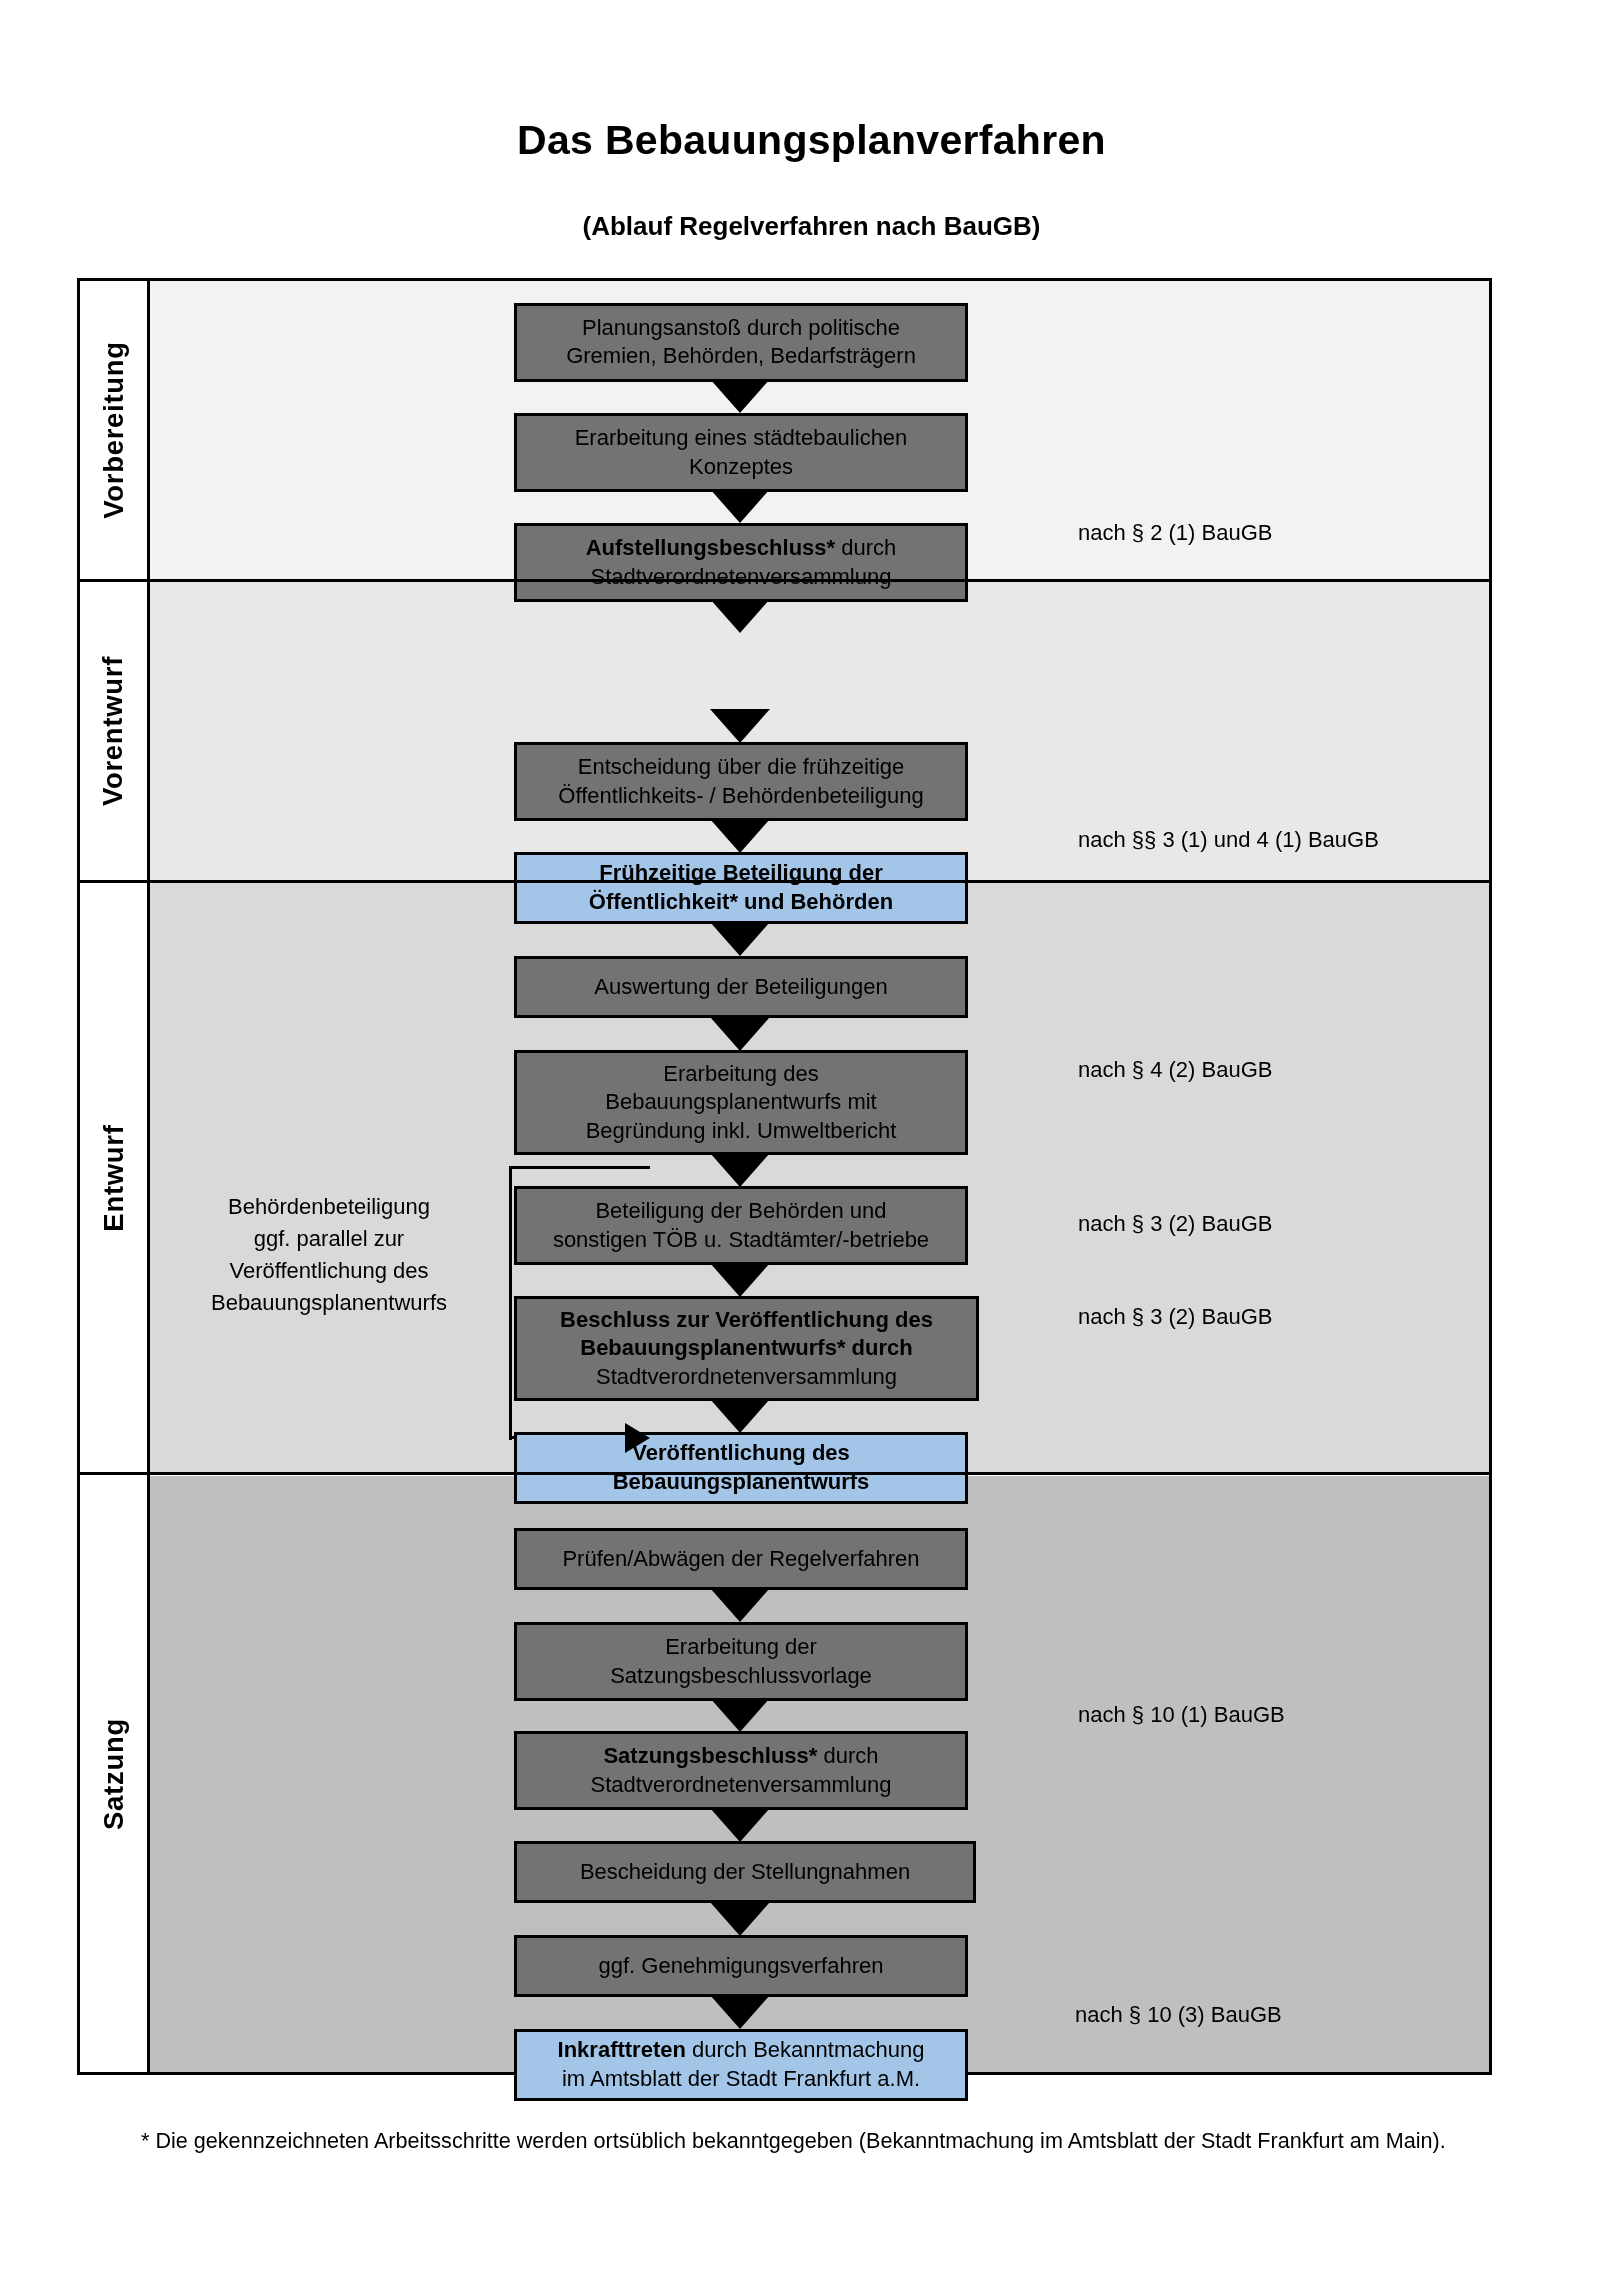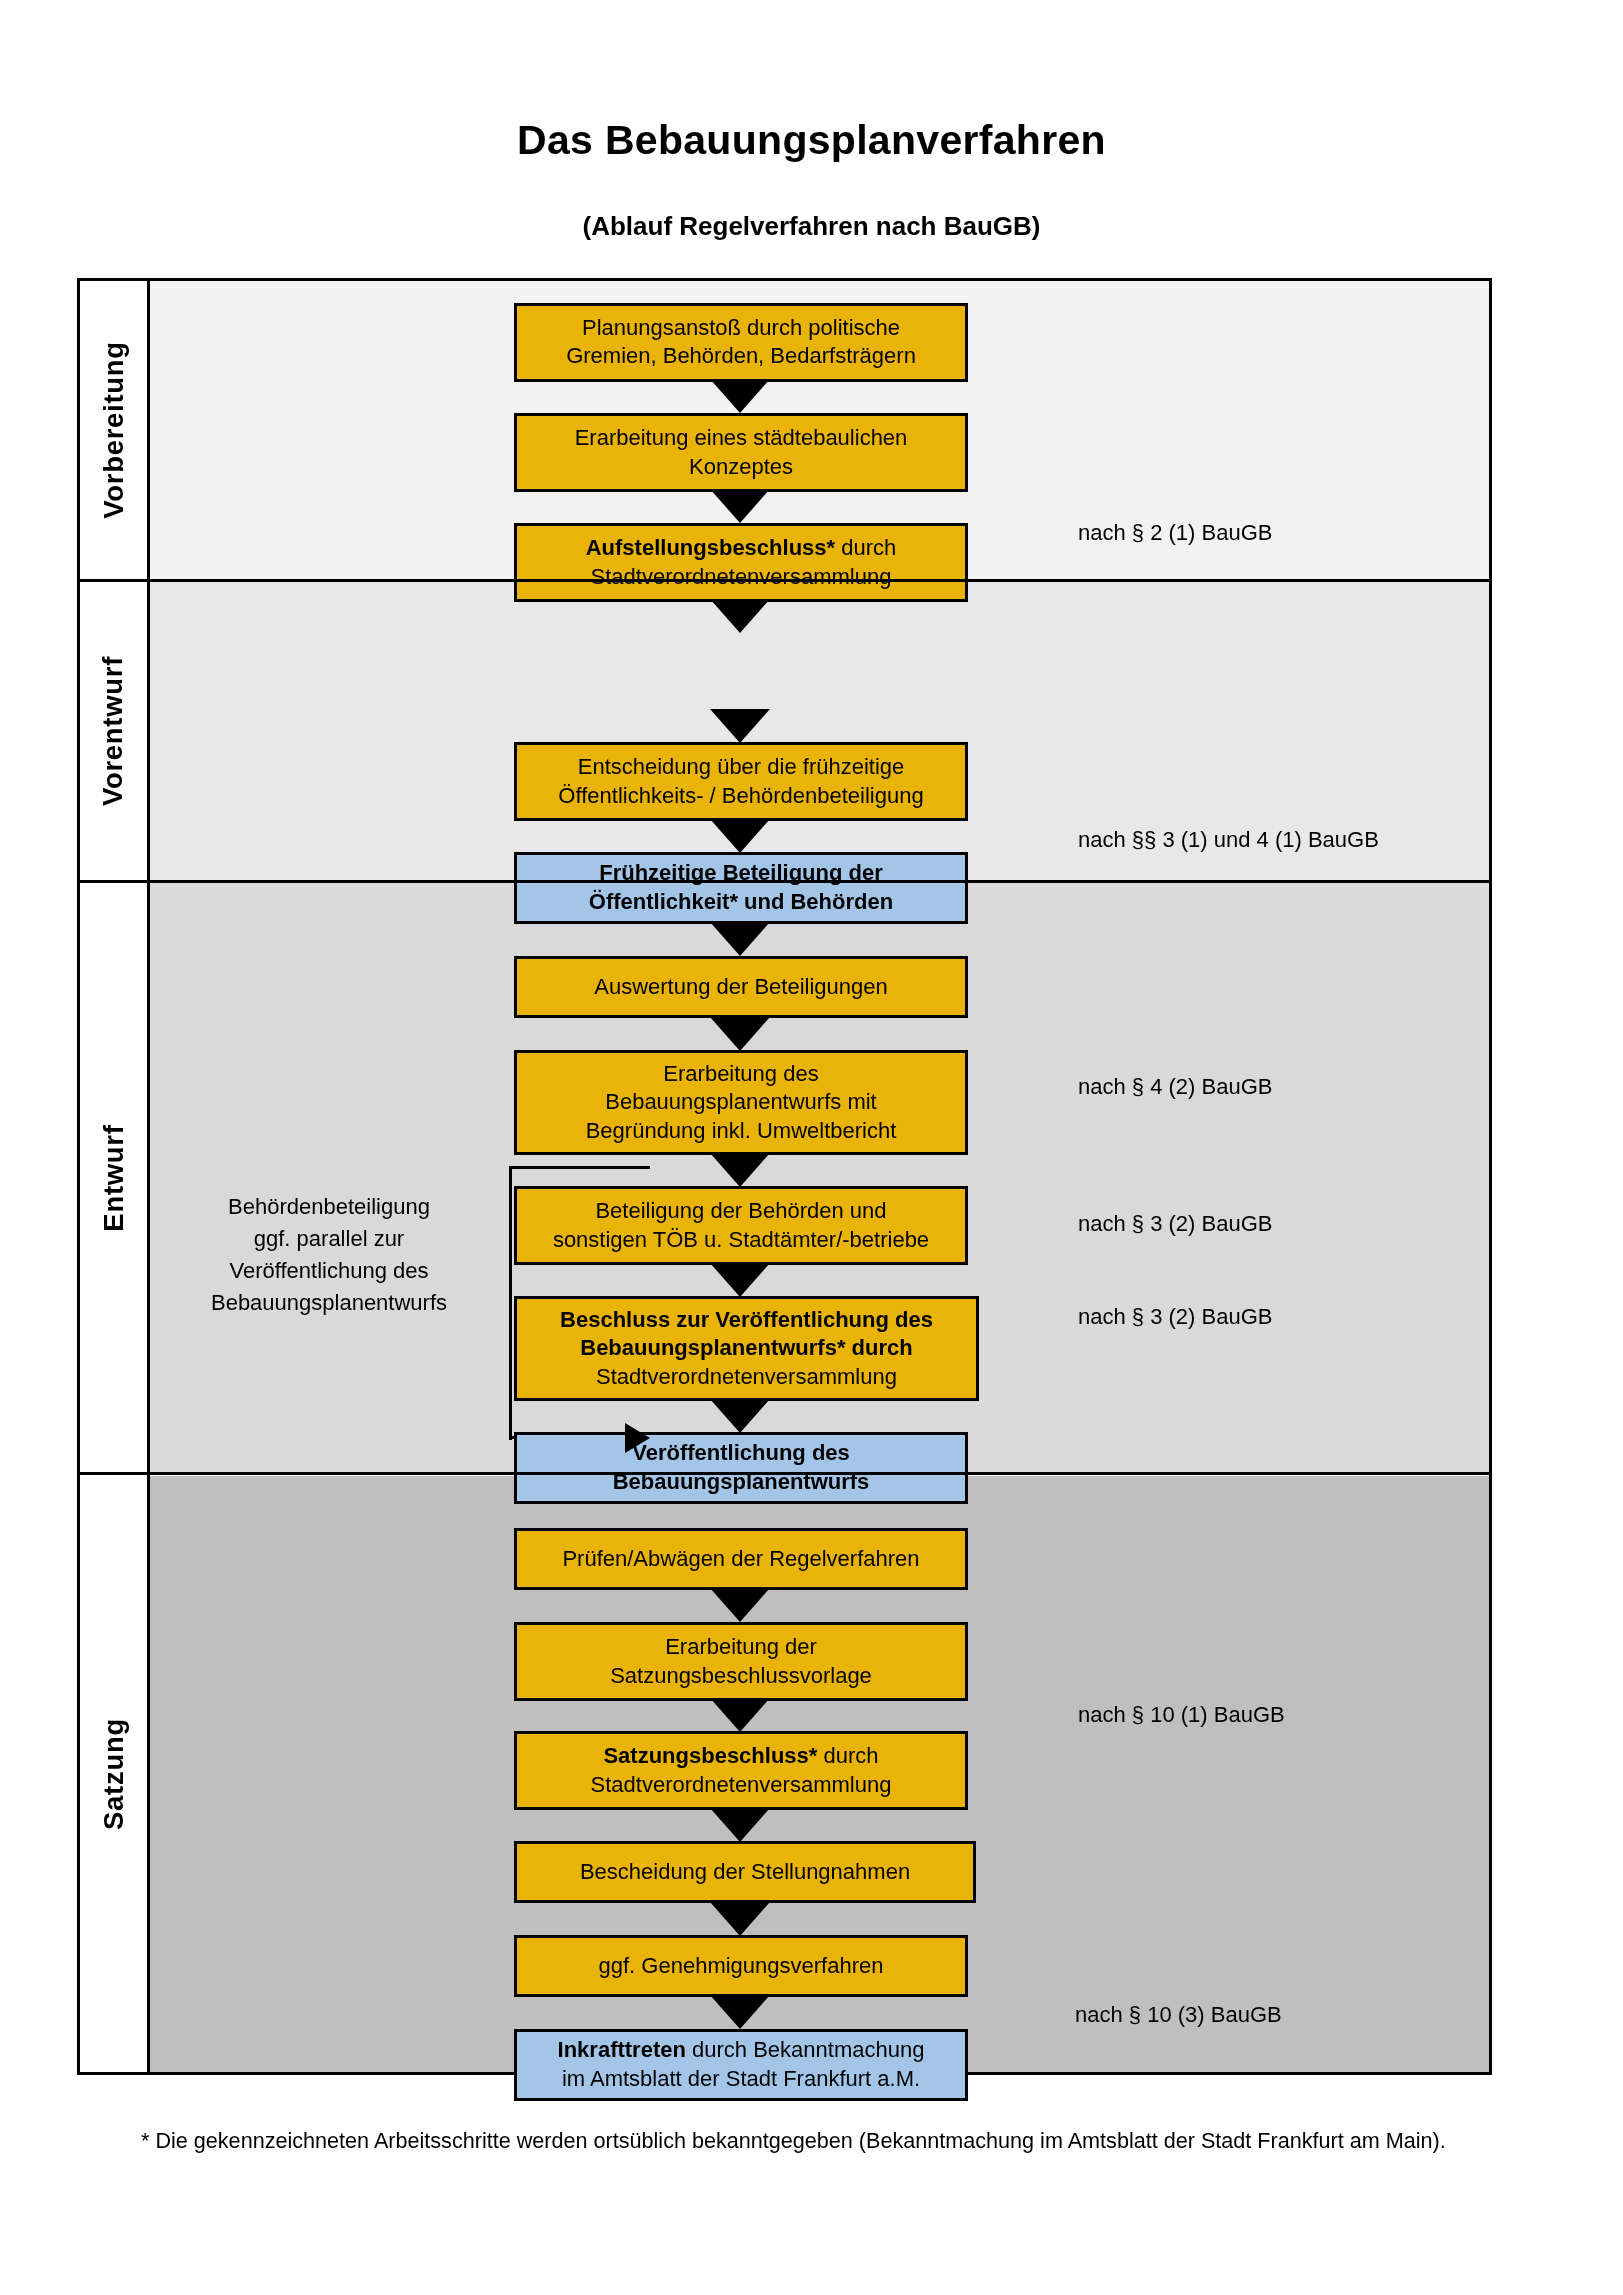--- a/index.html
+++ b/index.html
@@ -102,21 +102,21 @@
     white-space: nowrap;
     font-size: 27.5px;
     font-weight: bold;
     letter-spacing: 0.7px;
   }
 
   
   .node {
     position: absolute;
     border: 3.3px solid #000000;
-    background: #eab308;
+    background: #737373;
     display: flex;
     align-items: center;
     justify-content: center;
     text-align: center;
     font-size: 22px;
     line-height: 1.30;
     padding: 2.6px 9.2px;
     z-index: 4;
   }
   .node.blue { background: #a3c6e8; }
@@ -225,21 +225,21 @@
 
     <div class="side-note" style="left:92px; top:910px; width:314px;">
       <div>Behördenbeteiligung</div>
       <div>ggf. parallel zur</div>
       <div>Veröffentlichung des</div>
       <div>Bebauungsplanentwurfs</div>
     </div>
 
     <div class="legal-note" style="left:998px; top:238px;">nach § 2 (1) BauGB</div>
     <div class="legal-note" style="left:998px; top:545px;">nach §§ 3 (1) und 4 (1) BauGB</div>
-    <div class="legal-note" style="left:998px; top:792px;">nach § 4 (2) BauGB</div>
+    <div class="legal-note" style="left:998px; top:775px;">nach § 4 (2) BauGB</div>
     <div class="legal-note" style="left:998px; top:929px;">nach § 3 (2) BauGB</div>
     <div class="legal-note" style="left:998px; top:1022px;">nach § 3 (2) BauGB</div>
     <div class="legal-note" style="left:998px; top:1396px;margin-top:24px;">nach § 10 (1) BauGB</div>
     <div class="legal-note" style="left:995px; top:1720px;">nach § 10 (3) BauGB</div>
 
     <div class="node" style="left:434px; top:21.6px; width:454px; height:79px;">
       <div>
         <span>Planungsanstoß durch politische</span><br>
         <span>Gremien, Behörden, Bedarfsträgern</span>
       </div>

